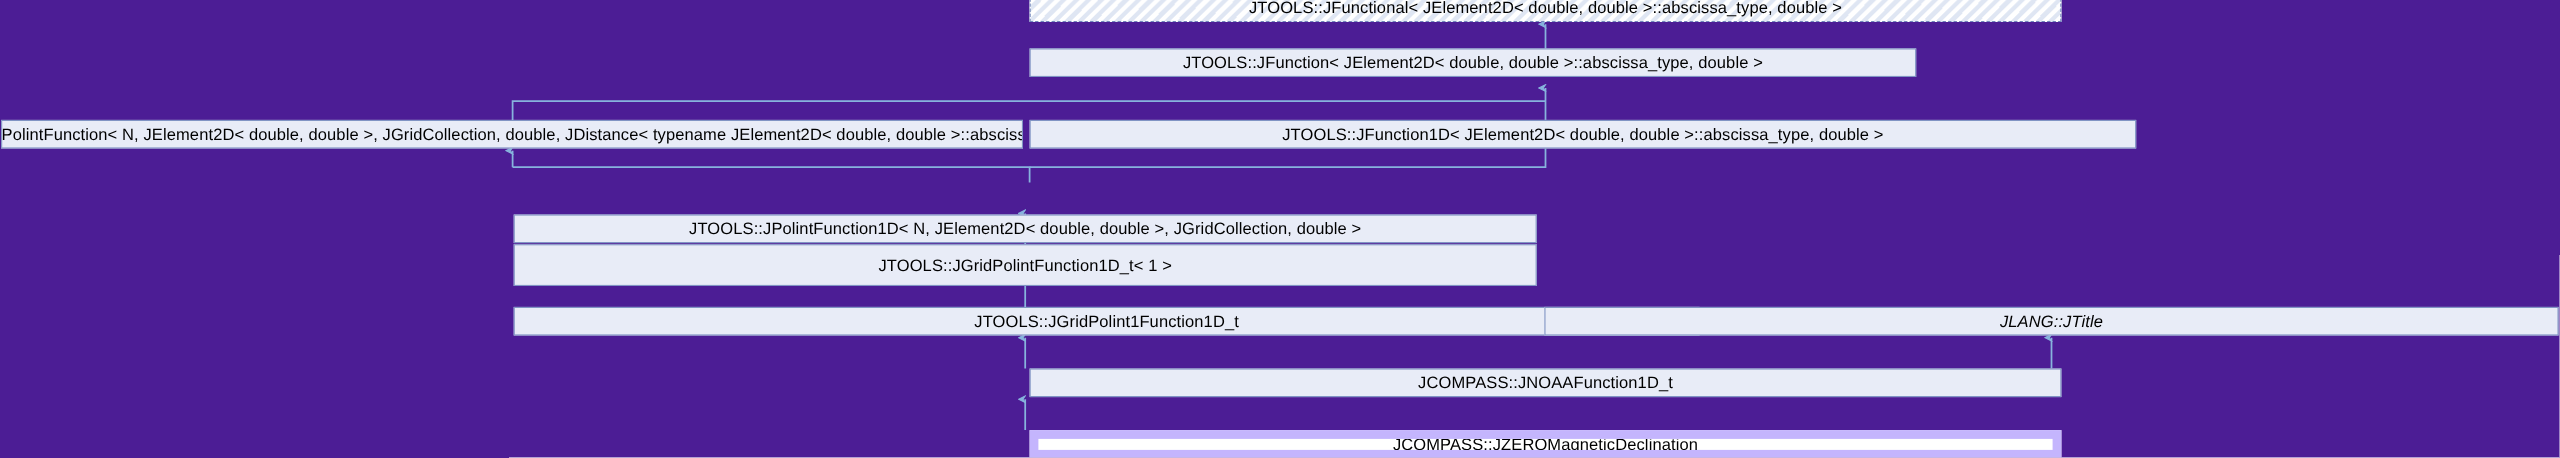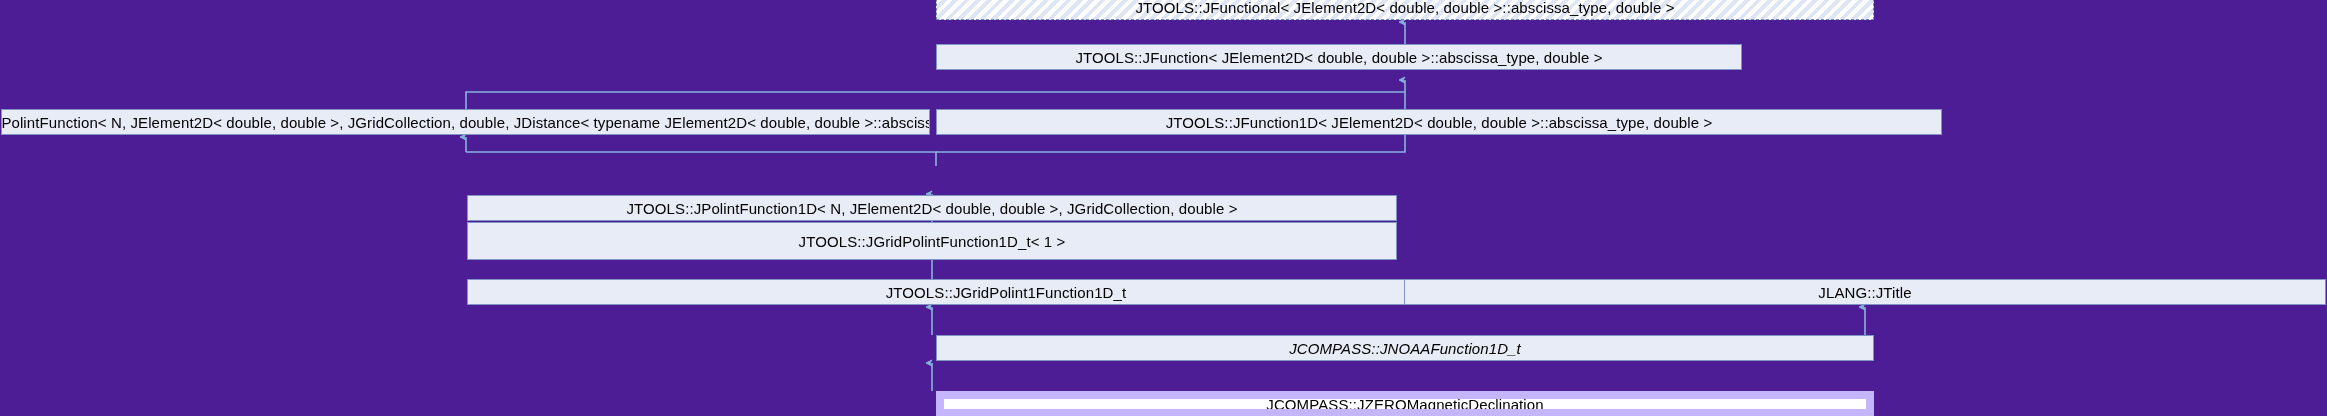--- a/index.html
+++ b/index.html
@@ -115,25 +115,25 @@
   </div>
 
   <div class="node" style="left:467px; top:222px; width:930px; height:38px;">
     <span>JTOOLS::JGridPolintFunction1D_t&lt; 1 &gt;</span>
   </div>
 
   <div class="node" style="left:467px; top:279px; width:1078px; height:26px;">
     <span>JTOOLS::JGridPolint1Function1D_t</span>
   </div>
 
-  <div class="node" style="left:1404px; top:279px; width:922px; height:26px;">
+  <div class="node" style="left:1404px; top:279px; width:922px; height:26px;font-style:italic;">
     <span>JLANG::JTitle</span>
   </div>
 
-  <div class="node" style="left:936px; top:335px; width:938px; height:26px;font-style:italic;">
+  <div class="node" style="left:936px; top:335px; width:938px; height:26px;">
     <span>JCOMPASS::JNOAAFunction1D_t</span>
   </div>
 
   <div class="node current" style="left:936px; top:391px; width:938px; height:26px;">
     <span>JCOMPASS::JZEROMagneticDeclination</span>
   </div>
 
 </div>
 
 </body></html>

